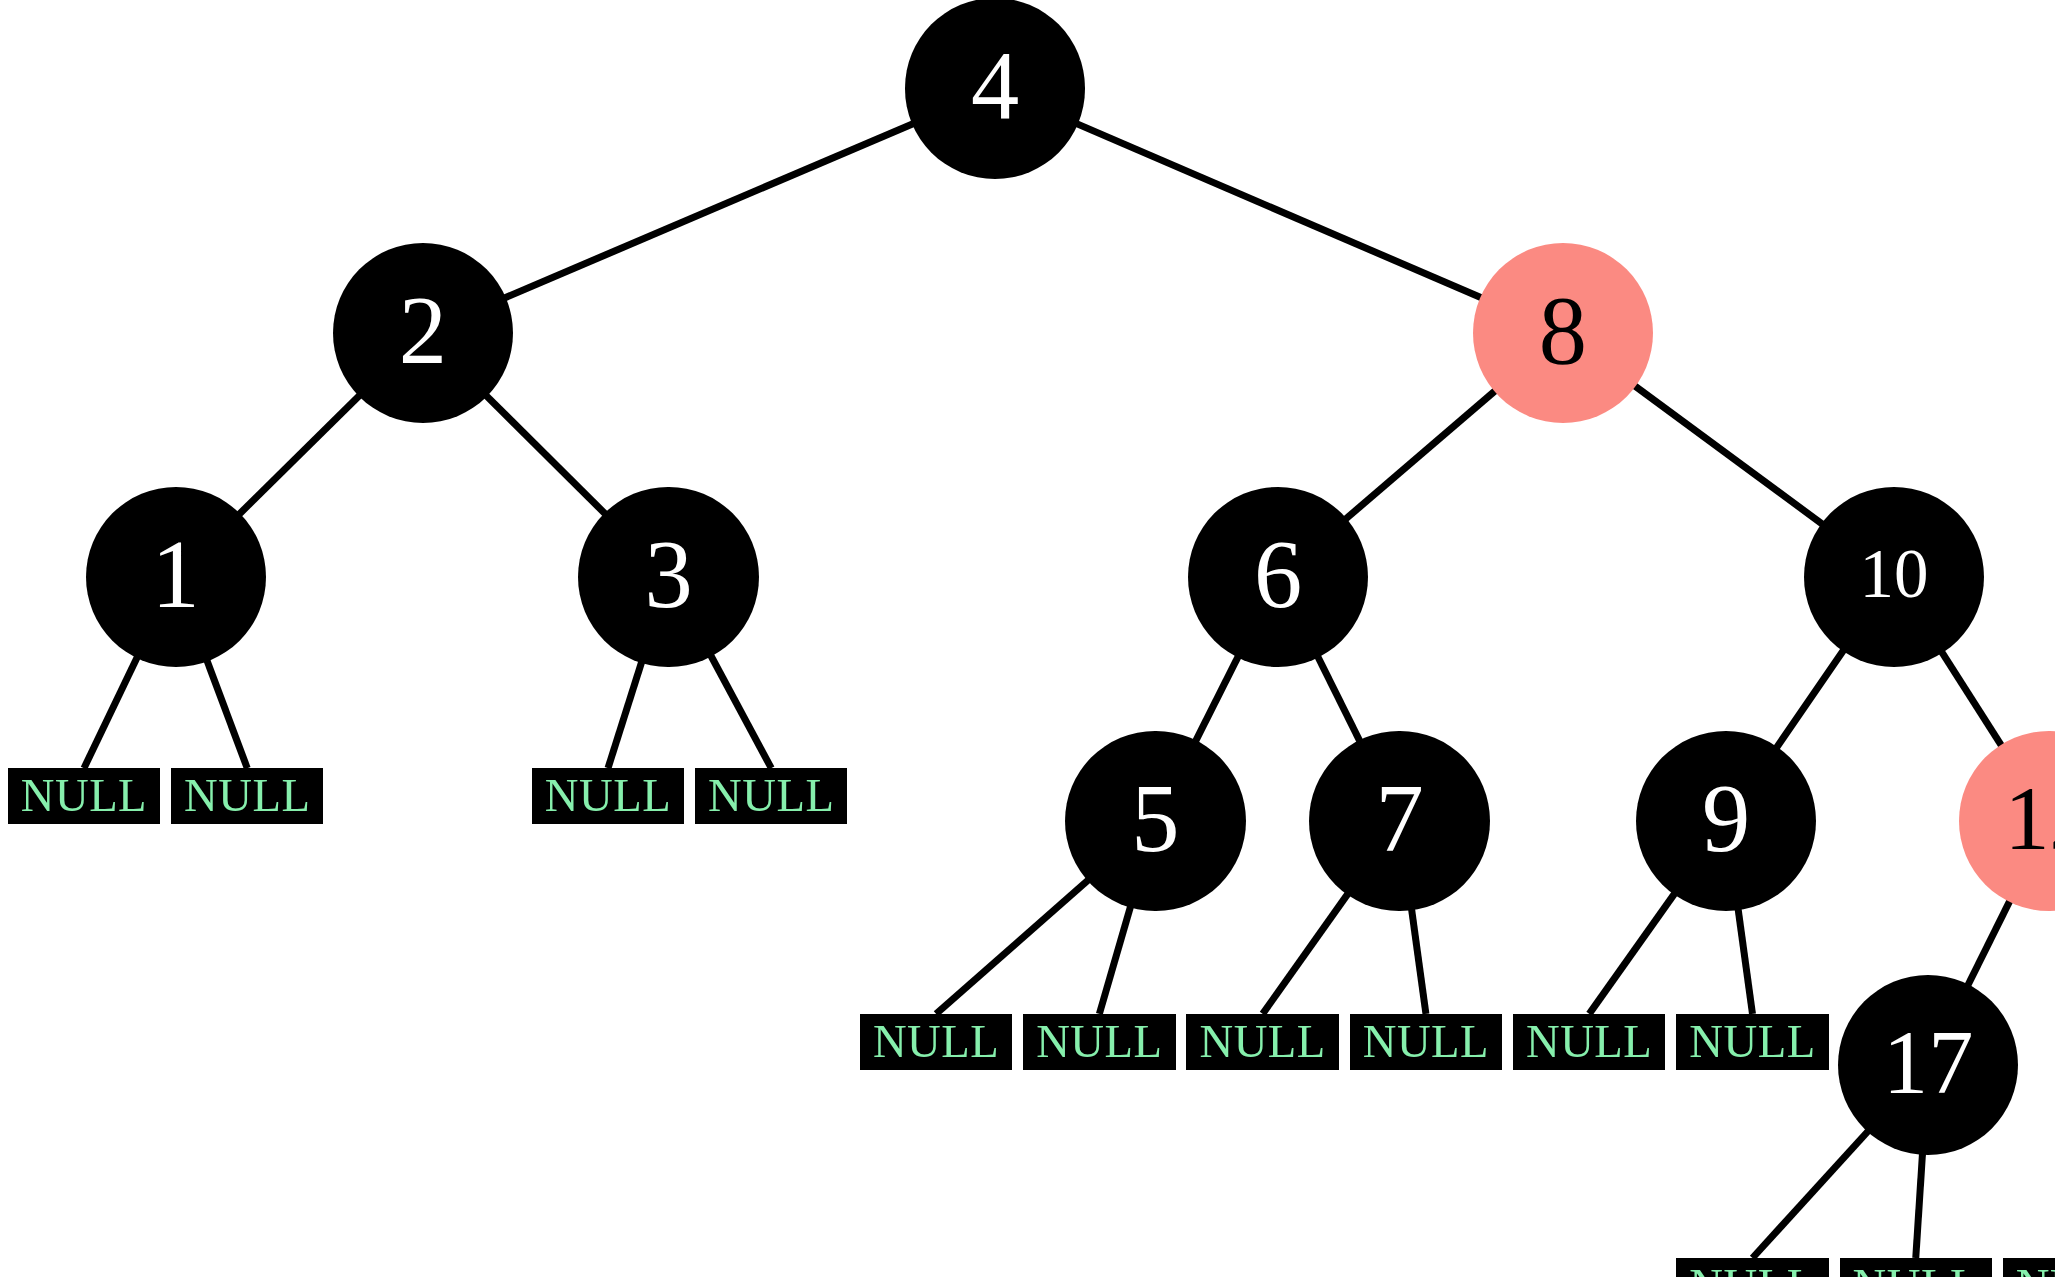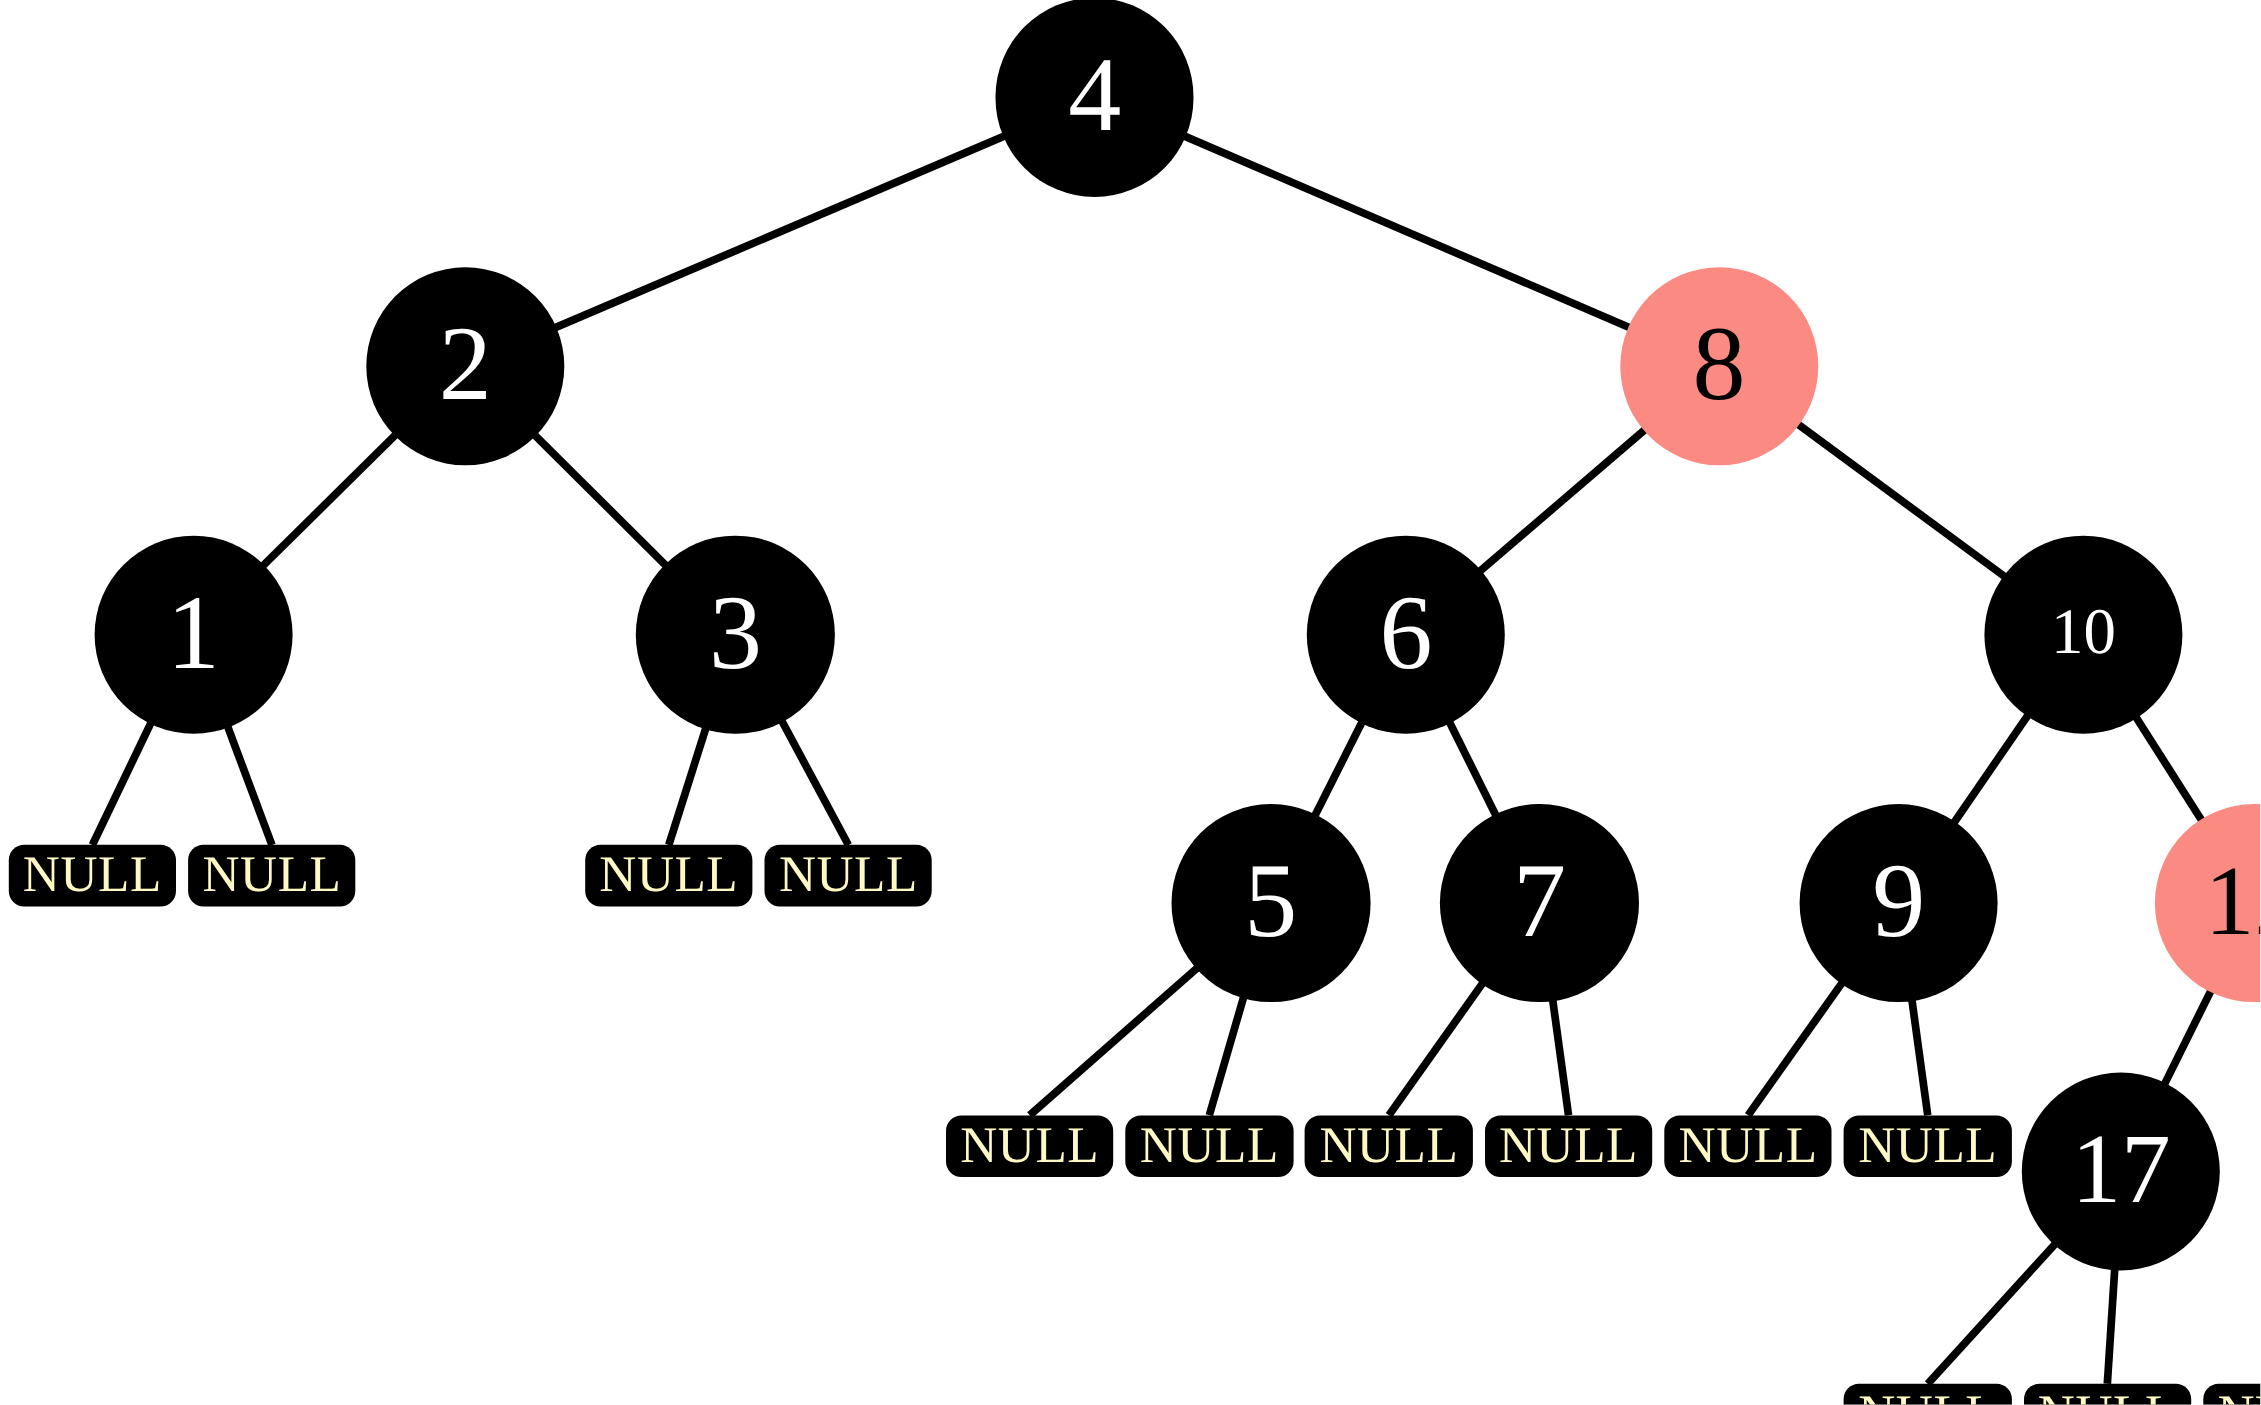--- a/index.html
+++ b/index.html
@@ -51,29 +51,28 @@
     background: #FB8A82;
     color: #000000;
   }
   .node-label {
     display: block;
     transform: translateY(-2px);
   }
   .nil {
     position: absolute;
     background: #000000;
-    color: #fef9c3;
+    color: #86efac;
     font-family: "Liberation Serif", "DejaVu Serif", serif;
     display: flex;
     align-items: center;
     justify-content: center;
     box-sizing: border-box;
     letter-spacing: 0.5px;
     user-select: none;
-    border-radius: 14px;
   }
   .nil-label {
     display: block;
     transform: translateY(-1px);
   }
 </style>
 </head>
 <body>
 
 <div id="tree-canvas">
@@ -119,21 +118,21 @@
       </div>
       <div class="node black" style="left: 85.525px; top: 486.715px; width: 180.38px; height: 180.38px; font-size: 96.41px;">
         <span class="node-label">1</span>
       </div>
       <div class="node black" style="left: 578.46px; top: 486.715px; width: 180.38px; height: 180.38px; font-size: 96.41px;">
         <span class="node-label">3</span>
       </div>
       <div class="node black" style="left: 1188.02px; top: 486.715px; width: 180.38px; height: 180.38px; font-size: 96.41px;">
         <span class="node-label">6</span>
       </div>
-      <div class="node black" style="left: 1803.8px; top: 486.715px; width: 180.38px; height: 180.38px; font-size: 59px;">
+      <div class="node black" style="left: 1803.8px; top: 486.715px; width: 180.38px; height: 180.38px; font-size: 69px;">
         <span class="node-label">10</span>
       </div>
       <div class="node black" style="left: 1065.17px; top: 730.85px; width: 180.38px; height: 180.38px; font-size: 96.41px;">
         <span class="node-label">5</span>
       </div>
       <div class="node black" style="left: 1309.31px; top: 730.85px; width: 180.38px; height: 180.38px; font-size: 96.41px;">
         <span class="node-label">7</span>
       </div>
       <div class="node black" style="left: 1635.86px; top: 730.85px; width: 180.38px; height: 180.38px; font-size: 96.41px;">
         <span class="node-label">9</span>

